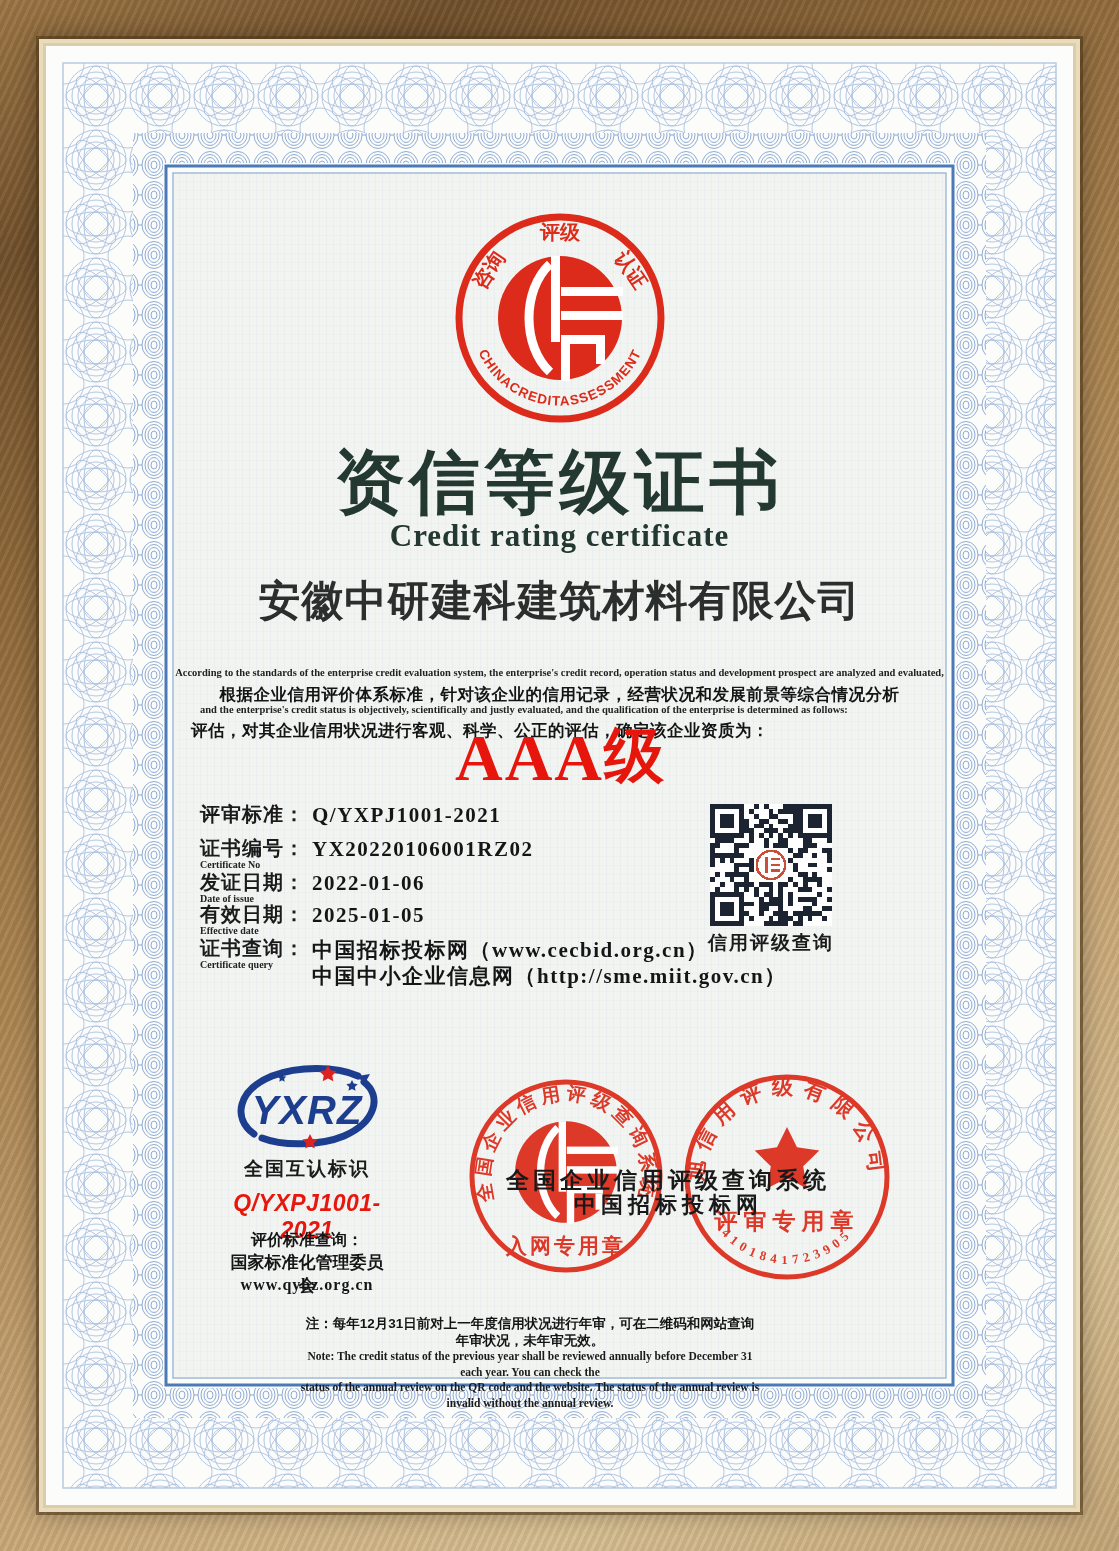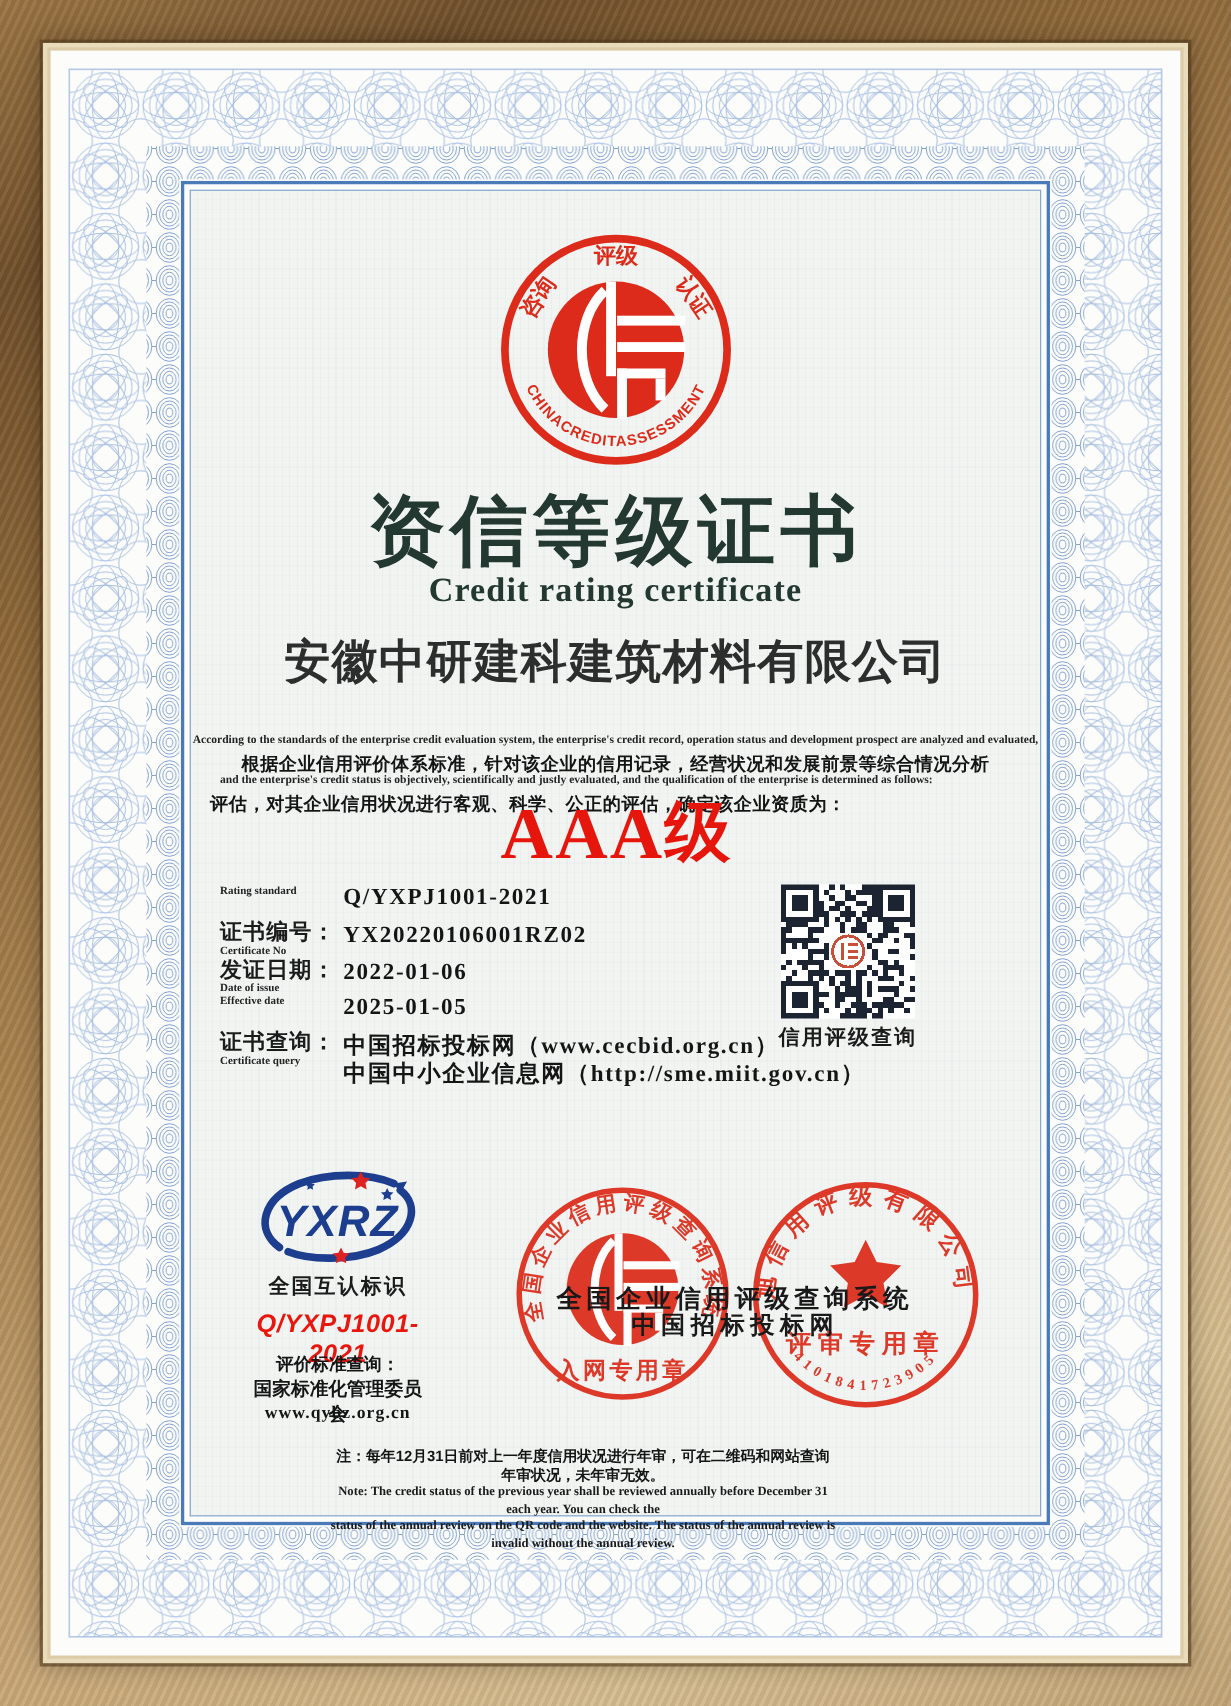--- a/index.html
+++ b/index.html
@@ -143,34 +143,35 @@
 <div class="abs center intro-cn cn1">根据企业信用评价体系标准，针对该企业的信用记录，经营状况和发展前景等综合情况分析</div>
 <div class="abs center intro-en en1">According to the standards of the enterprise credit evaluation system, the enterprise's credit record, operation status and development prospect are analyzed and  evaluated,</div>
 <div class="abs intro-cn cn2">评估，对其企业信用状况进行客观、科学、公正的评估，确定该企业资质为：</div>
 <div class="abs intro-en en2">and the enterprise's credit status is objectively, scientifically and justly evaluated, and the qualification of the enterprise is determined as follows:</div>
 
 <div class="abs center grade">
   <span class="latin">AAA</span><span class="cjk">级</span>
 </div>
 
 <div class="field" style="top:804px;">
-  <div class="flabel-en">Rating standard</div>
+  <div class="flabel-cn">评审标准：</div>
   <div class="fvalue">Q/YXPJ1001-2021</div>
 </div>
 <div class="field" style="top:838px;">
   <div class="flabel-cn">证书编号：</div>
   <div class="flabel-en">Certificate No</div>
   <div class="fvalue">YX20220106001RZ02</div>
 </div>
 <div class="field" style="top:872px;">
   <div class="flabel-cn">发证日期：</div>
   <div class="flabel-en">Date of issue</div>
   <div class="fvalue">2022-01-06</div>
 </div>
 <div class="field" style="top:904px;">
+  <div class="flabel-cn">有效日期：</div>
   <div class="flabel-en">Effective date</div>
   <div class="fvalue">2025-01-05</div>
 </div>
 <div class="field" style="top:938px;">
   <div class="flabel-cn">证书查询：</div>
   <div class="flabel-en">Certificate query</div>
   <div class="fvalue multi">
     <div>中国招标投标网（www.cecbid.org.cn）</div>
     <div>中国中小企业信息网（http://sme.miit.gov.cn）</div>
   </div>

